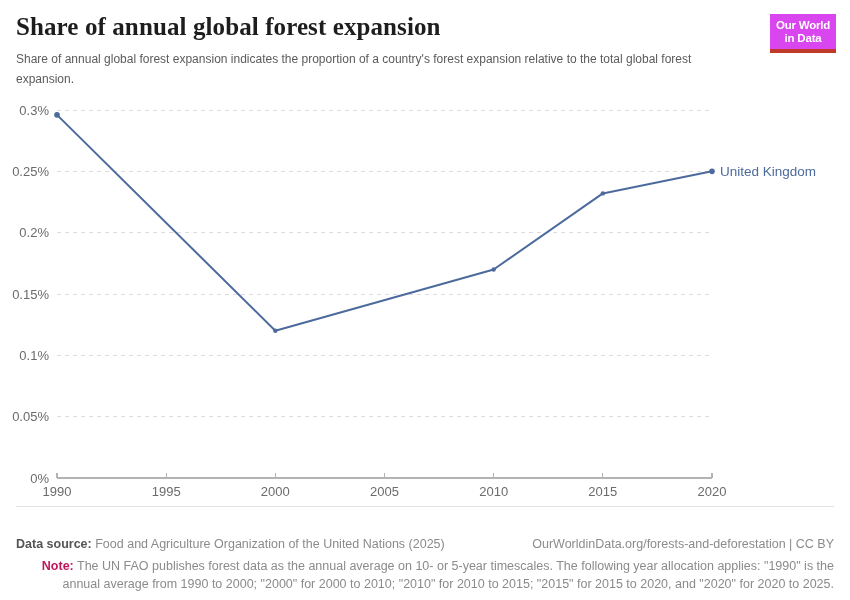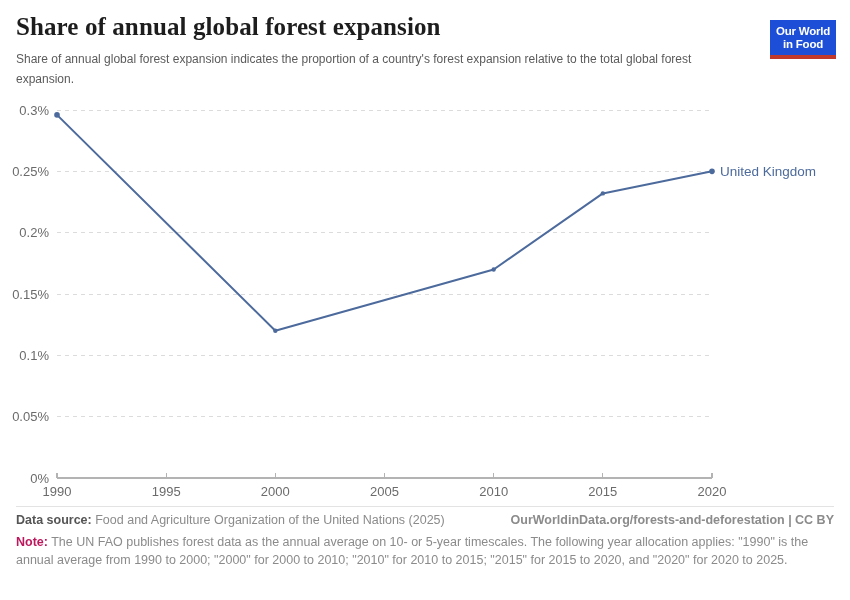--- a/index.html
+++ b/index.html
@@ -49,26 +49,25 @@
     margin: 8px 0 0 0;
     max-width: 726px;
   }
 
   
   .owid-logo {
     position: absolute;
     right: 14px;
     top: 14px;
     width: 66px;
-    background: #1d4ed8;
+    background: #d946ef;
     border-bottom: 4px solid #c0392b;
     padding: 5px 4px 4px 4px;
     box-sizing: border-box;
     text-align: center;
-    margin-top: 6px;
   }
   .owid-logo .line {
     display: block;
     color: #ffffff;
     font-family: "Liberation Sans", sans-serif;
     font-size: 11.5px;
     font-weight: 700;
     line-height: 13px;
     letter-spacing: -0.2px;
     white-space: nowrap;
@@ -121,22 +120,23 @@
   }
   .series-label {
     font-family: "Liberation Sans", sans-serif;
     font-size: 13.5px;
   }
 
   
   .footer {
     position: absolute;
     left: 16px;
-    top: 512px;
+    top: 536px;
     width: 820px;
+    text-align: right;
   }
   .footer-divider {
     position: absolute;
     left: 16px;
     top: 506px;
     width: 818px;
     height: 1px;
     background: #e3e3e3;
   }
   .footer-row {
@@ -153,21 +153,20 @@
   }
   .footer-source b {
     color: #555555;
     font-weight: 700;
   }
   .footer-link {
     font-size: 12.5px;
     color: #8b8b8b;
     line-height: 17px;
     white-space: nowrap;
-    font-weight: bold;
   }
   .footer-note {
     margin-top: 5px;
     font-size: 12.5px;
     color: #8b8b8b;
     line-height: 17.5px;
     width: 818px;
   }
   .footer-note b {
     color: #be185d;
@@ -179,21 +178,21 @@
 
 <div class="chart-root">
 
   <div class="header">
     <h1 class="chart-title">Share of annual global forest expansion</h1>
     <p class="chart-subtitle">Share of annual global forest expansion indicates the proportion of a country's forest expansion relative to the total global forest expansion.</p>
   </div>
 
   <div class="owid-logo">
     <span class="line">Our World</span>
-    <span class="line">in Food</span>
+    <span class="line">in Data</span>
   </div>
 
   <div class="plot-wrap">
     <svg class="plot-svg" width="850" height="600" viewBox="0 0 850 600">
       <g id="gridlines">
           <line x1="57" y1="416.66666666666663" x2="712" y2="416.66666666666663" class="gridline"></line>
           <line x1="57" y1="355.3333333333333" x2="712" y2="355.3333333333333" class="gridline"></line>
           <line x1="57" y1="294" x2="712" y2="294" class="gridline"></line>
           <line x1="57" y1="232.66666666666663" x2="712" y2="232.66666666666663" class="gridline"></line>
           <line x1="57" y1="171.33333333333331" x2="712" y2="171.33333333333331" class="gridline"></line>

